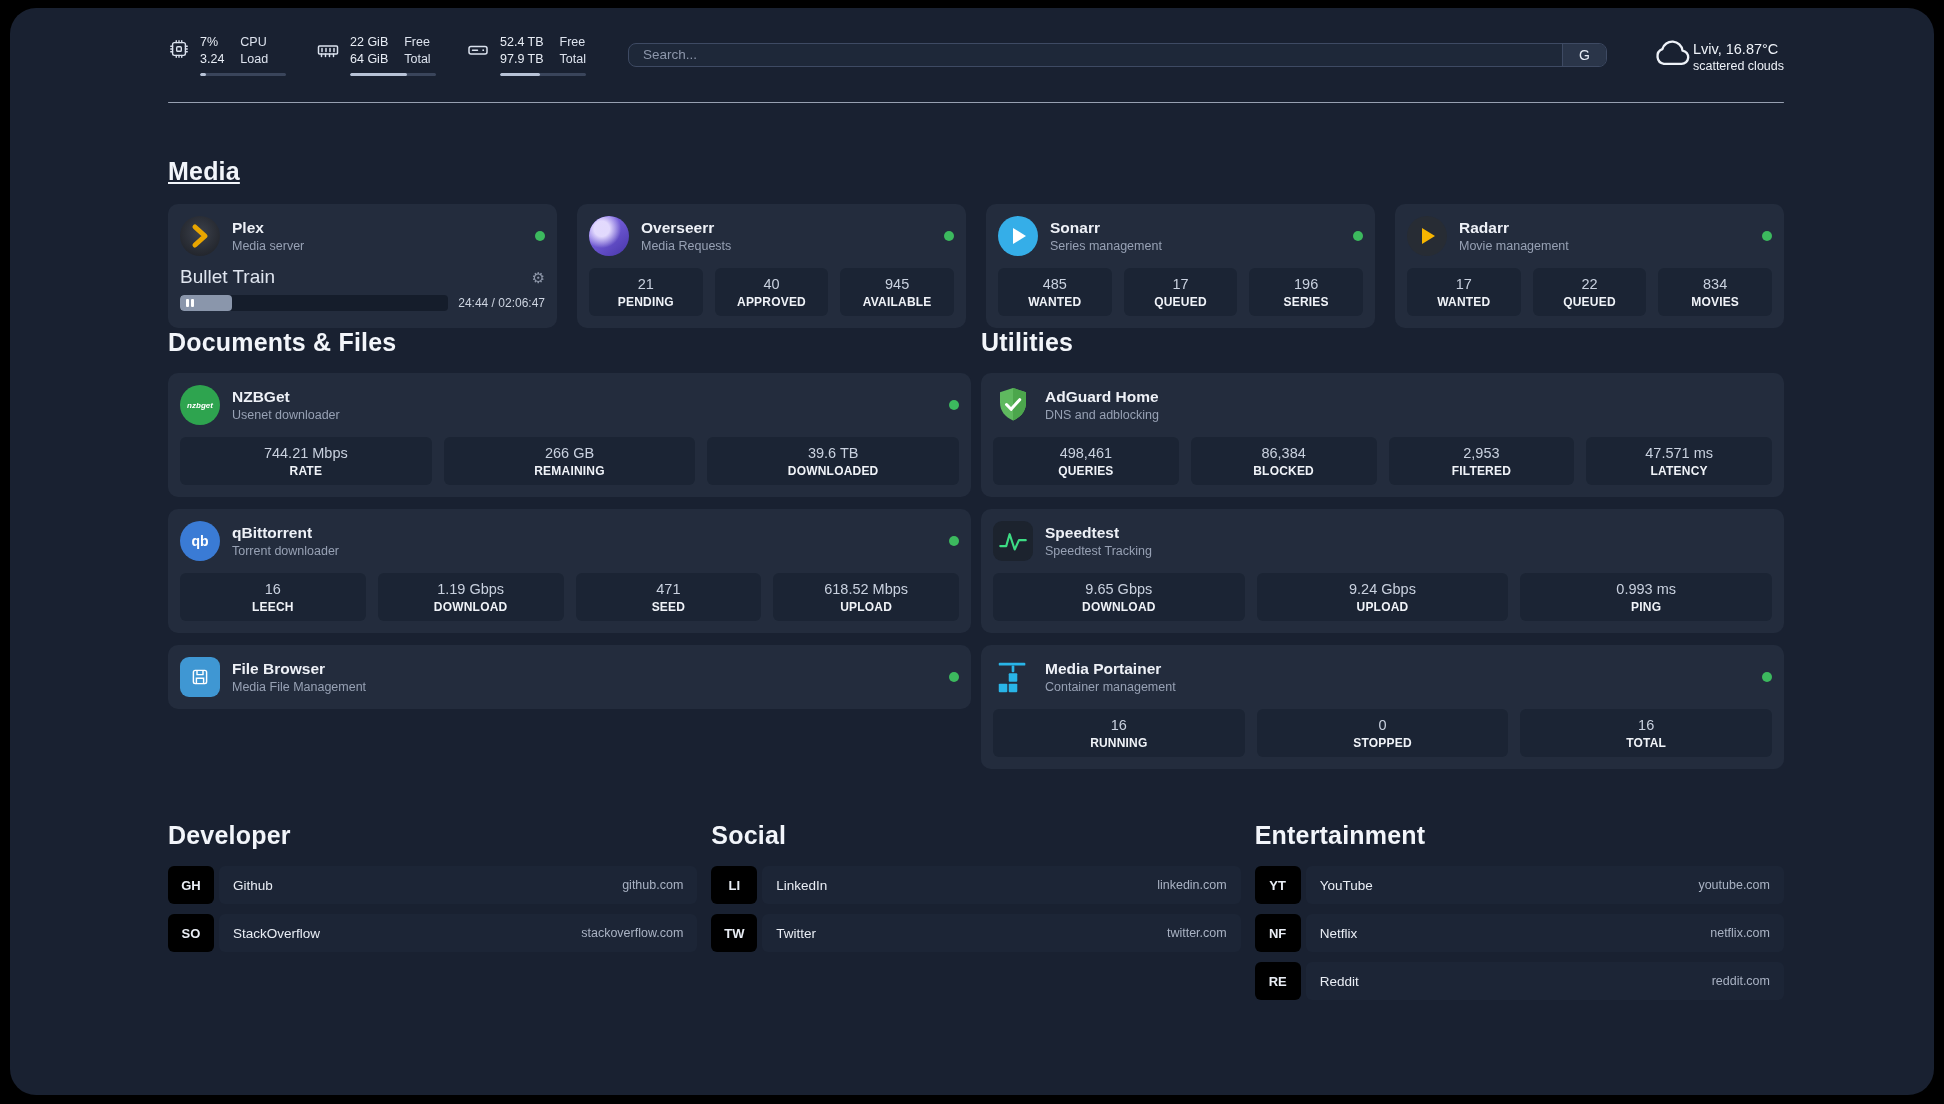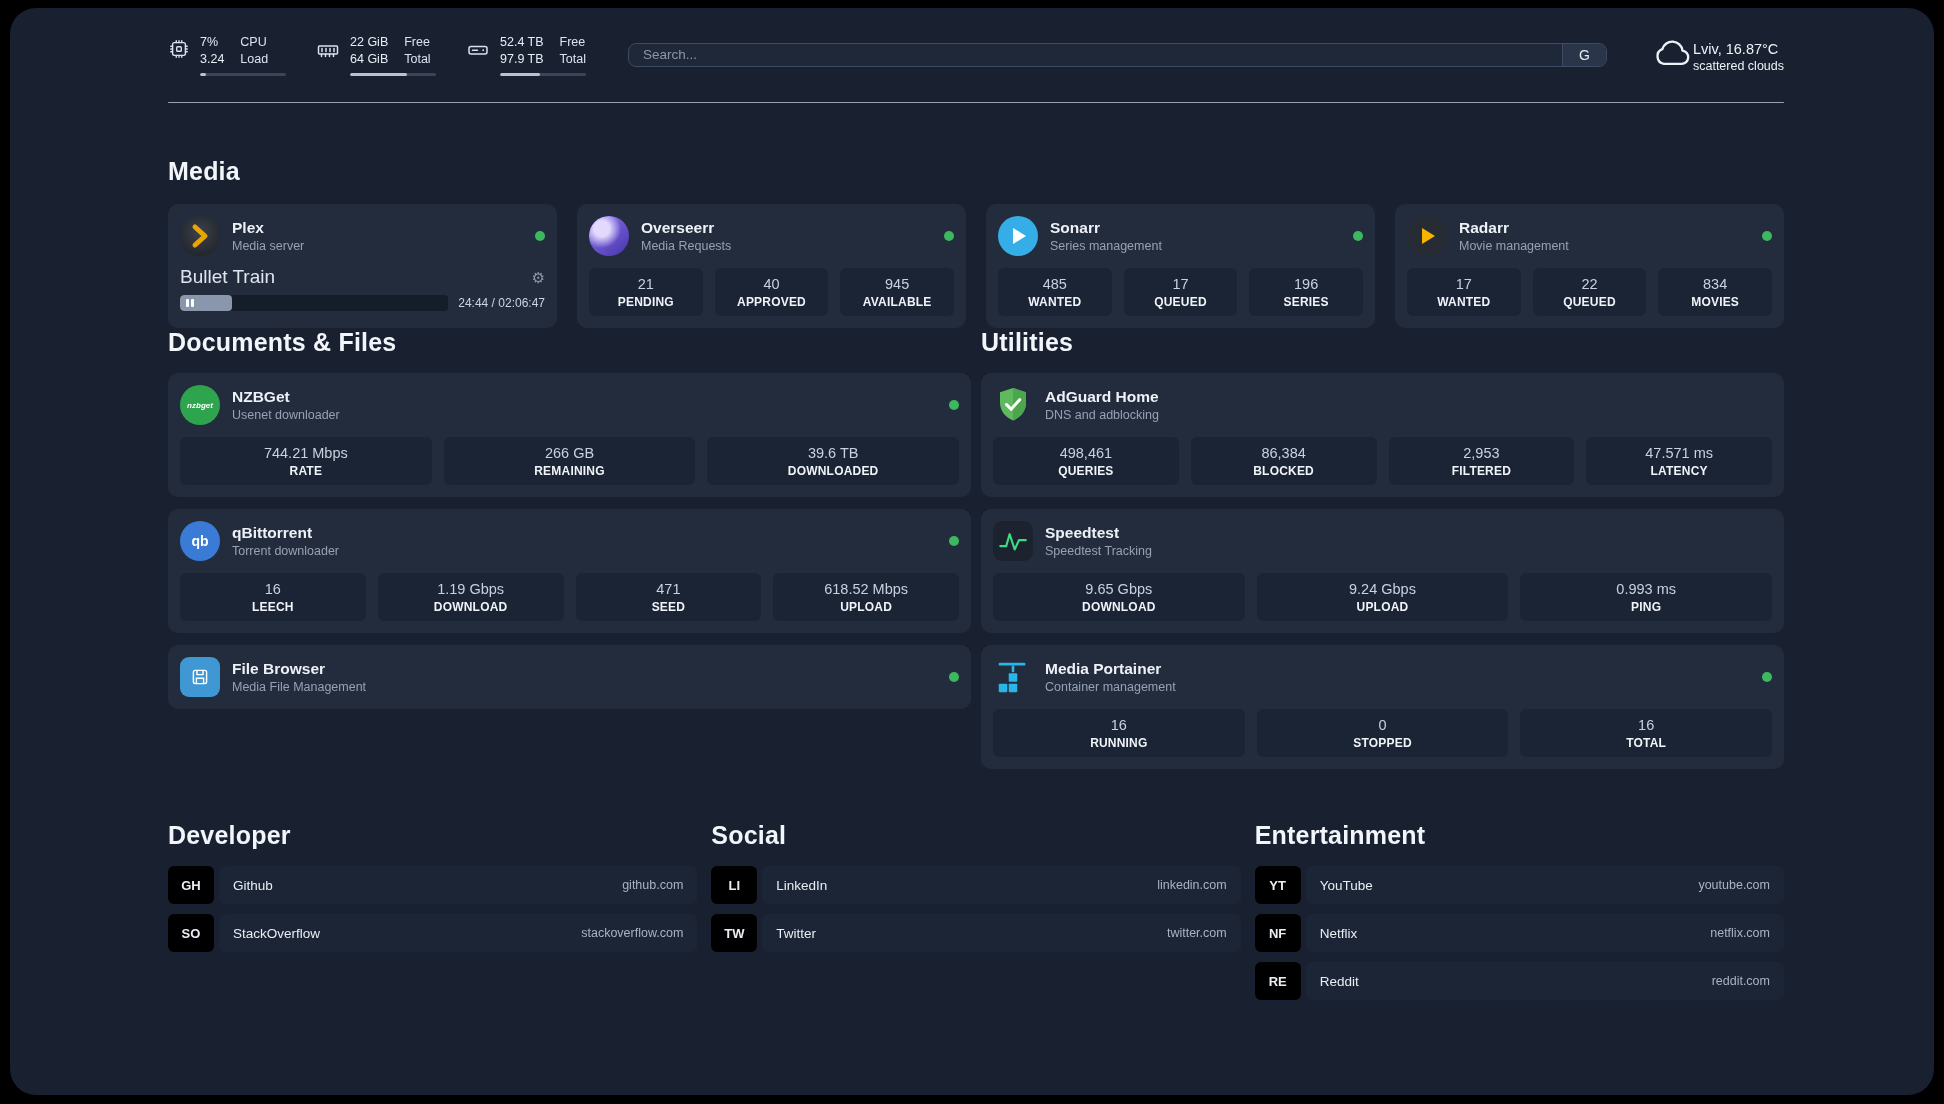--- a/index.html
+++ b/index.html
@@ -25,21 +25,21 @@
   .search-btn { width:44px; height:100%; border:0; border-left:1px solid #3e4a63; background:#2a3549; color:#e6ebf4; font-size:14px; cursor:pointer; font-family:inherit; }
 
   .weather { display:flex; align-items:flex-end; gap:0; color:#eef2f8; }
   .weather-loc { font-size:14.5px; }
   .weather-cond { font-size:12.5px; margin-top:2px; }
 
   .divider { height:1.5px; background:#b6c0d2; opacity:.8; margin-top:26px; border-radius:1px; }
 
   
   .h1 { font-size:25px; font-weight:700; color:#f2f5fa; letter-spacing:.2px; }
-  .media-head { margin-top:54px; }
+  .media-head { margin-top:54px;text-decoration:underline; }
   .media-grid { display:grid; grid-template-columns:repeat(4,1fr); gap:20px; margin-top:18px; }
 
   .card { background:#232c3d; border-radius:10px; padding:12px; }
   .card-head { display:flex; align-items:center; gap:12px; }
   .app-icon { width:40px; height:40px; border-radius:50%; position:relative; display:flex; align-items:center; justify-content:center; flex:none; }
   .app-titles { min-width:0; }
   .app-name { font-size:15.5px; font-weight:600; color:#eef1f7; white-space:nowrap; }
   .app-sub { font-size:12.5px; color:#97a1b4; margin-top:2px; white-space:nowrap; }
   .dot { width:10px; height:10px; border-radius:50%; background:#3cb95e; margin-left:auto; flex:none; }
 

